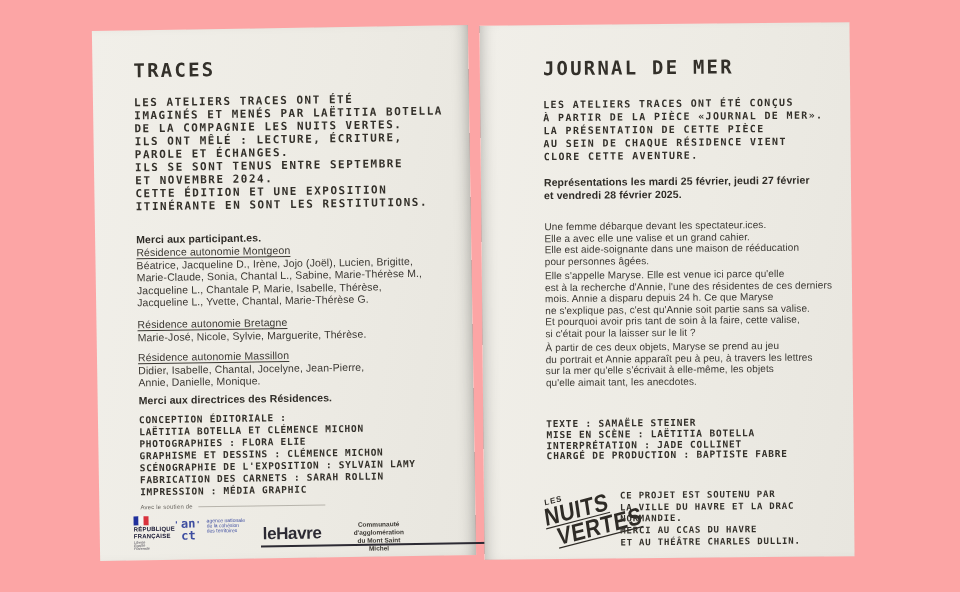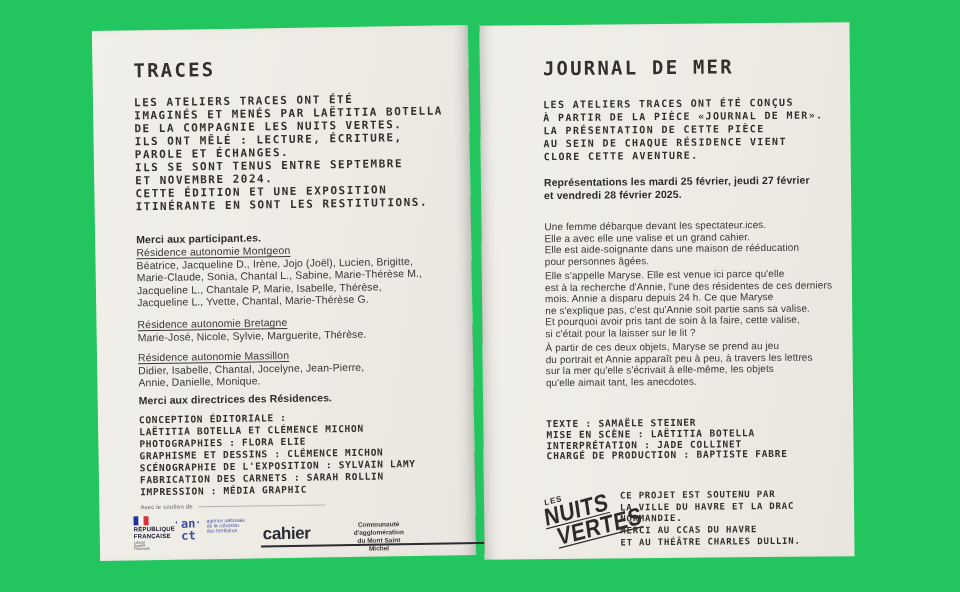--- a/index.html
+++ b/index.html
@@ -1,17 +1,17 @@
 <!DOCTYPE html>
 <html><head>
 <meta charset="utf-8">
 <style>
   html,body { margin:0; padding:0; background:#000; }
   .stage {
-    position:relative; width:960px; height:592px; background:#22c55e;
+    position:relative; width:960px; height:592px; background:#fca5a5;
     overflow:hidden; font-family:"Liberation Sans", sans-serif;
   }
   .page {
     position:absolute;
     background:linear-gradient(100deg,#f1efe9 0%, #edebe4 55%, #e8e6df 100%);
   }
   .page-left {
     left:96px; top:28px; width:376px; height:530px;
     transform:rotate(-0.9deg);
     box-shadow:inset -12px 0 16px -12px rgba(0,0,0,.35);
@@ -128,21 +128,21 @@
         <div><span class="anct-q">'</span><span>an</span><span class="anct-q">'</span></div>
         <div>ct</div>
       </div>
       <div class="anct-cap">agence nationale
 de la cohésion
 des territoires</div>
     </div>
 
     <div class="abs havre" style="left:161px; top:496px;">
       <span class="havre-flag"></span>
-      <span>cahier</span>
+      <span>leHavre</span>
     </div>
 
     <div class="abs agglo" style="left:248px; top:494px; width:62px;">Communauté
 d'agglomération
 du Mont Saint Michel</div>
   </div>
 
   <div class="page page-right">
     <div class="abs mono page-title" style="left:63px; top:32px;">JOURNAL DE MER</div>
 

